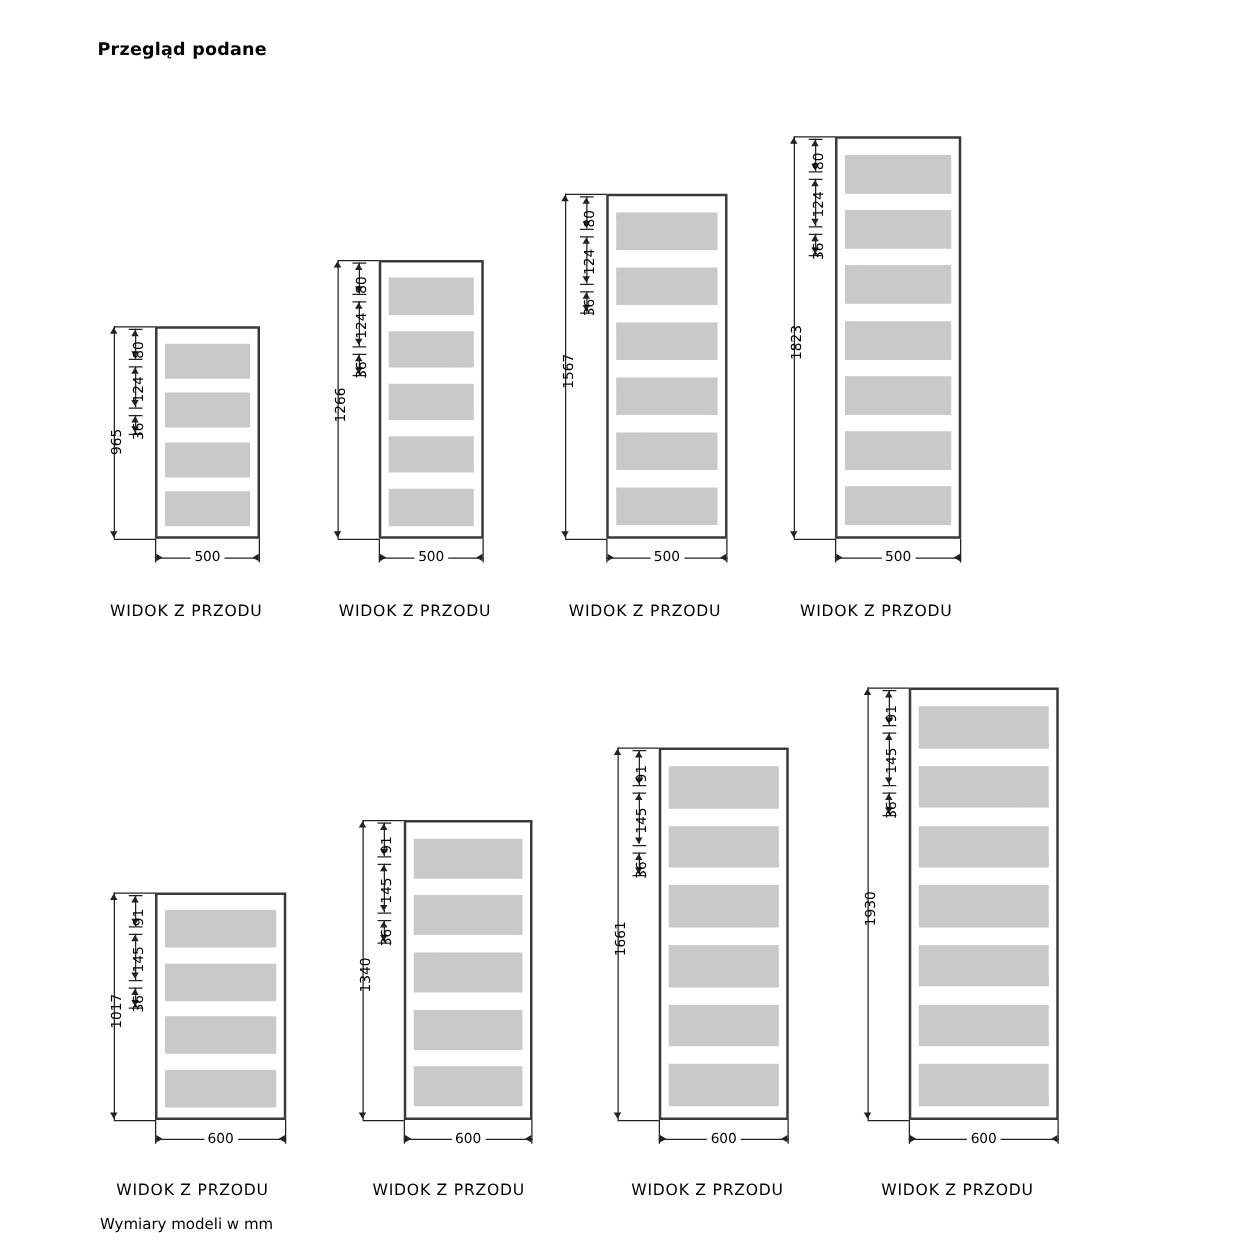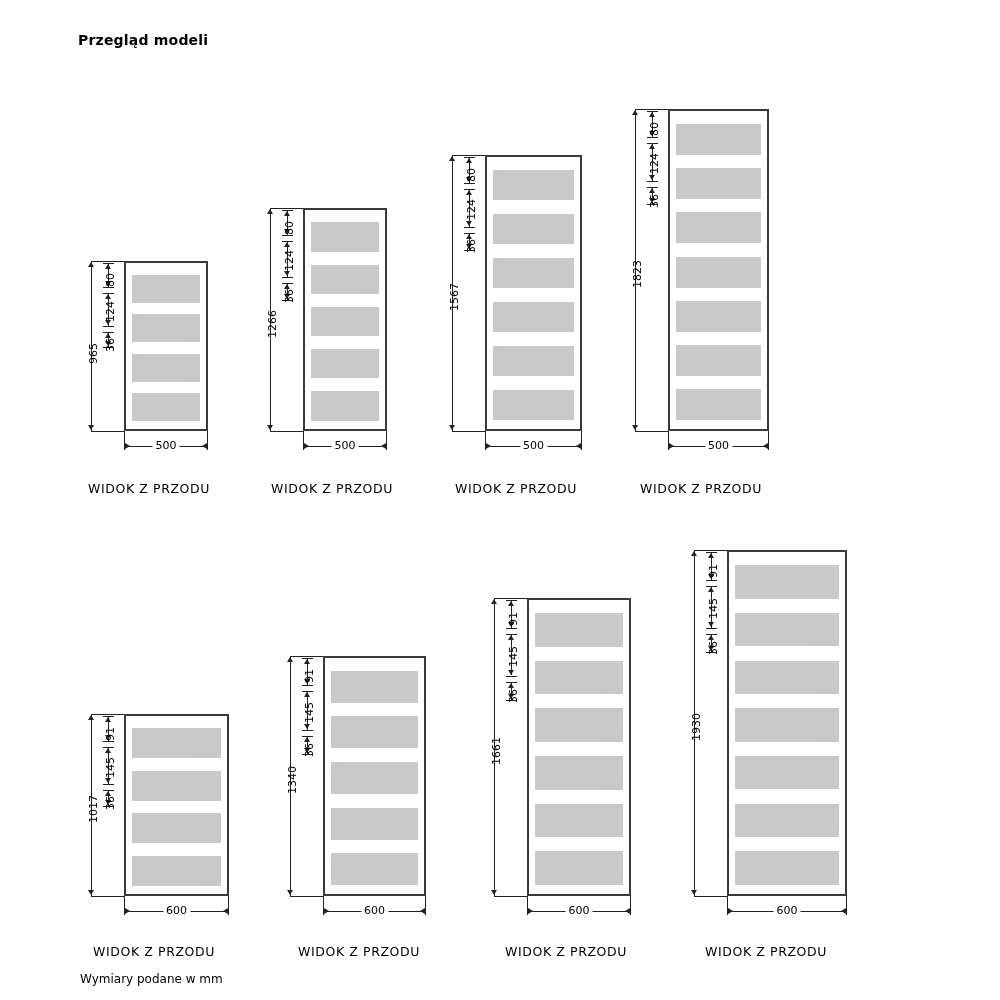--- a/index.html
+++ b/index.html
@@ -108,21 +108,21 @@
     width: 0; height: 0;
     border-top: 3px solid transparent;
     border-bottom: 3px solid transparent;
   }
   .arrow-left { border-right: 5px solid #222; }
   .arrow-right { border-left: 5px solid #222; }
 </style>
 </head>
 <body>
 
-<div class="page-title">Przegląd modeli</div>
+<div class="page-title">Przegląd podane</div>
 
 <div id="drawing-area">
     <div class="model" style="left: 0px; top: 0px; width: 1000px; height: 1000px; pointer-events: none;">
       <div class="radiator" style="left: 124px; top: 261px; width: 84px; height: 170px;">
         <div class="panel" style="top: 11.925px; height: 27.65px;">
           <div class="wedge" style="clip-path: polygon(0% 0%, 100% 82%, 100% 100%, 0% 18%);"></div>
         </div>
         <div class="panel" style="top: 51.425px; height: 27.65px;">
           <div class="wedge" style="clip-path: polygon(0% 0%, 100% 82%, 100% 100%, 0% 18%);"></div>
         </div>
@@ -525,13 +525,13 @@
       <div class="dimline-v" style="left: 711px; top: 633.571px; height: 18.37px;"></div>
       <div class="tick-h" style="left: 706px; top: 633.571px; width: 11px;"></div>
       <div class="tick-h" style="left: 706px; top: 651.941px; width: 11px;"></div>
       <div class="arrow-up" style="left: 708px; top: 634.571px;"></div>
       <div class="arrow-down" style="left: 708px; top: 645.941px;"></div>
       <div class="dimtext-v" style="left: 707px; top: 654.756px;">36</div>
       <div class="caption" style="left: 705px; top: 944px;">WIDOK Z PRZODU</div>
     </div>
   </div>
 
-<div class="footnote">Wymiary podane w mm</div>
+<div class="footnote">Wymiary modeli w mm</div>
 
 </body></html>

